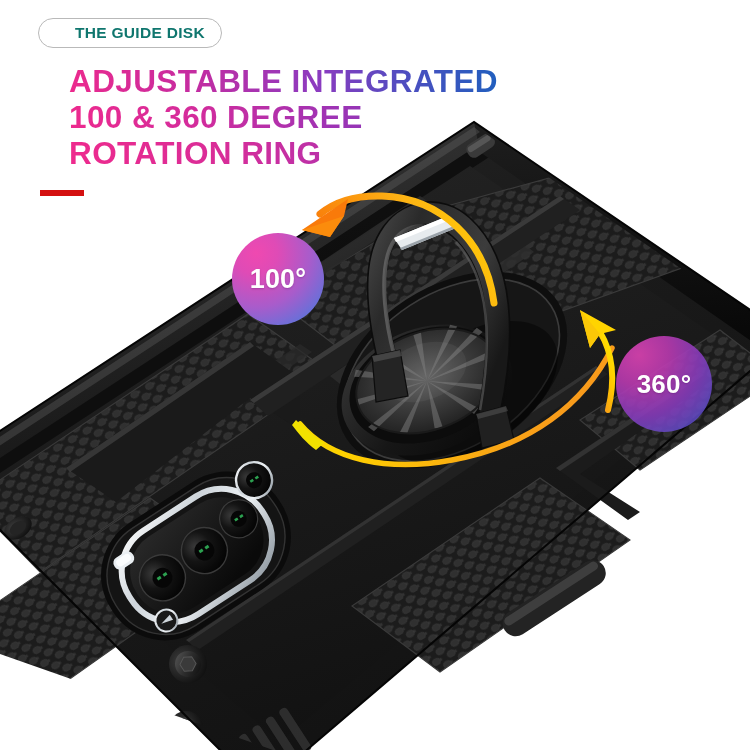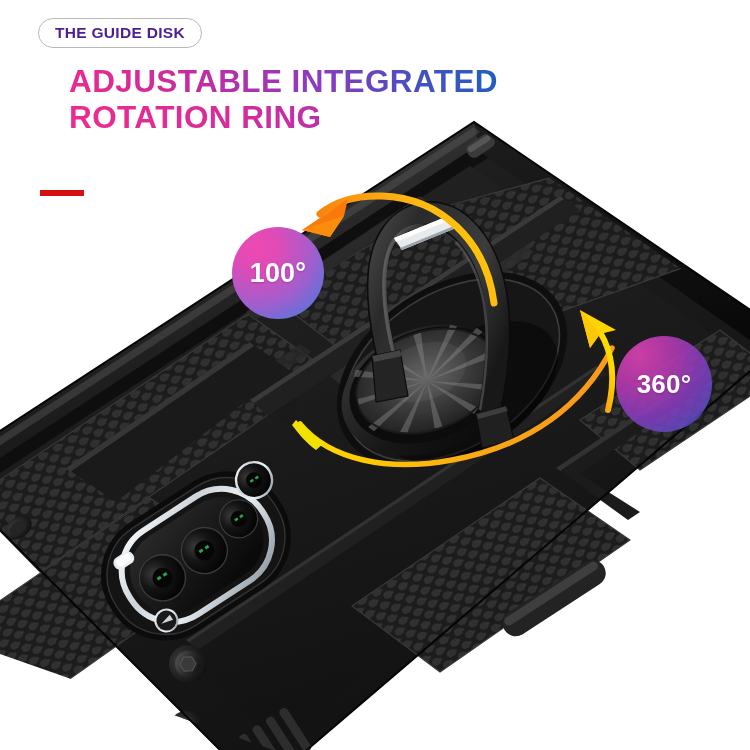--- a/index.html
+++ b/index.html
@@ -29,22 +29,23 @@
     align-items: center;
     border: 1.6px solid #b9b9b9;
     border-radius: 16px;
     box-sizing: border-box;
     z-index: 60;
   }
   #badge-pill span {
     font-size: 15.5px;
     font-weight: bold;
     letter-spacing: 0.3px;
-    color: #4c1d95;
+    color: #0f766e;
     white-space: nowrap;
+    margin-left: 20px;
   }
 
   #headline {
     position: absolute;
     left: 38px;
     top: 63px;
     z-index: 60;
   }
   .hl-line {
     font-size: 31.5px;
@@ -91,21 +92,21 @@
     justify-content: center;
     z-index: 55;
   }
   .deg-badge span {
     color: #ffffff;
     font-weight: bold;
     letter-spacing: 0.2px;
     text-shadow: 0 1px 2px rgba(60,0,70,.25);
   }
   #badge-100 {
-    left: 232px; top: 227px;
+    left: 232px; top: 233px;
     width: 92px; height: 92px;
     background: radial-gradient(circle at 26% 22%, #ef49b0 0%, #df4bb6 22%, #a85ccb 55%, #6a6fd8 80%, #4a74d8 100%);
   }
   #badge-100 span { font-size: 27px; }
   #badge-360 {
     left: 616px; top: 336px;
     width: 96px; height: 96px;
     background: radial-gradient(circle at 24% 20%, rgba(216,66,176,.92) 0%, rgba(186,58,176,.90) 28%, rgba(136,60,190,.88) 58%, rgba(92,76,198,.86) 82%, rgba(70,86,198,.84) 100%);
   }
   #badge-360 span { font-size: 26px; }
@@ -476,20 +477,21 @@
       </g>
     </g>
   </svg>
 
   <div id="badge-pill">
     <span>THE GUIDE DISK</span>
   </div>
 
   <div id="headline">
     <div class="hl-line hl-1">ADJUSTABLE INTEGRATED</div>
+    <div class="hl-line hl-2">100 &amp; 360 DEGREE</div>
     <div class="hl-line hl-3">ROTATION RING</div>
   </div>
 
   <div id="rule"></div>
 
   <div class="deg-badge" id="badge-100">
     <span>100°</span>
   </div>
   <div class="deg-badge" id="badge-360">
     <span>360°</span>

